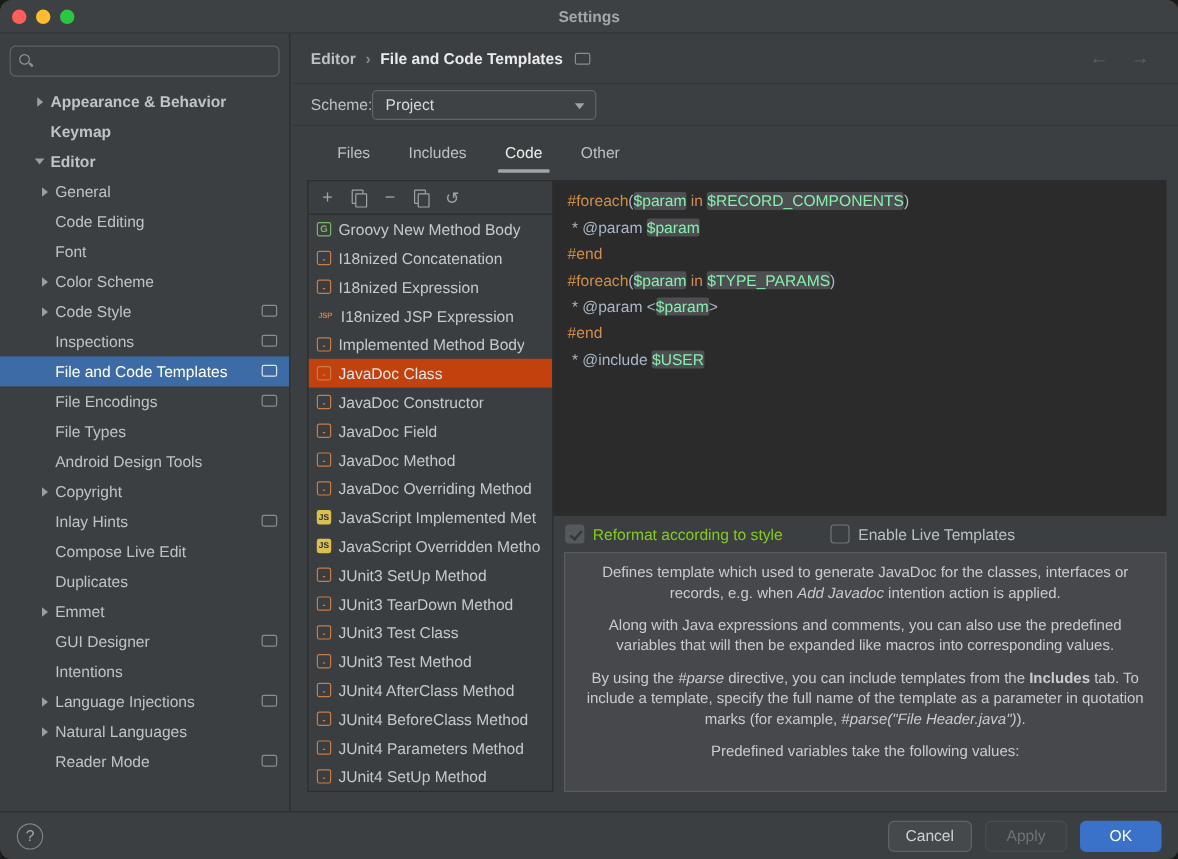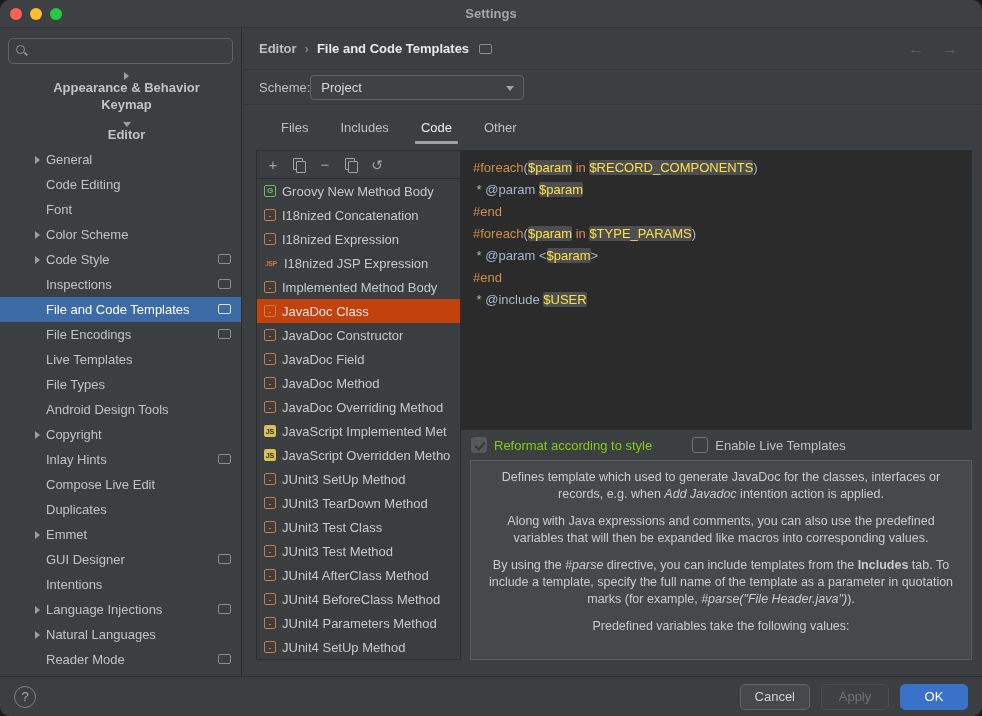--- a/index.html
+++ b/index.html
@@ -14,21 +14,21 @@
   .win-title{flex:1;text-align:center;font-weight:700;color:#a4a7aa;}
 
   
   .sidebar{position:absolute;left:0;top:28px;width:242px;bottom:40px;border-right:1px solid #2c2e30;background:#3c3f41;overflow:hidden;}
   .search-box{margin:10px 8px 8px;height:26px;border:1px solid #5f6365;border-radius:5px;display:flex;align-items:center;padding:0 7px;gap:5px;background:#3c3f41;}
   .search-box input{flex:1;background:transparent;border:none;outline:none;color:#d3d6d8;font-size:13px;}
   .mag{position:relative;width:13px;height:13px;flex:none;}
   .mag::before{content:"";position:absolute;left:0;top:0;width:7px;height:7px;border:1.6px solid #8f9294;border-radius:50%;}
   .mag::after{content:"";position:absolute;left:8px;top:8px;width:4px;height:1.6px;background:#8f9294;transform:rotate(45deg);}
   .tree-row{height:25px;display:flex;align-items:center;position:relative;cursor:default;}
-  .tree-row.lvl0{padding-left:12px;flex-direction:column;} .tree-row.lvl0 .tree-label{font-weight:700;}
+  .tree-row.lvl0{padding-left:24px;} .tree-row.lvl0 .tree-label{font-weight:700;}
   .tree-row.lvl1{padding-left:28px;}
   .chev{width:18px;display:flex;justify-content:center;align-items:center;flex:none;}
   .chev::before{content:"";display:block;}
   .chev.collapsed::before{border-left:5px solid #9b9ea1;border-top:4px solid transparent;border-bottom:4px solid transparent;}
   .chev.expanded::before{border-top:5px solid #9b9ea1;border-left:4px solid transparent;border-right:4px solid transparent;}
   .tree-label{color:#c0c3c5;white-space:nowrap;}
   .tree-row.selected{background:#3d6ba5;}
   .tree-row.selected .tree-label{color:#ffffff;}
   .screen-icon{position:absolute;right:10px;top:7px;width:13px;height:10px;border:1.5px solid #8a8d90;border-radius:2px;}
   .tree-row.selected .screen-icon{border-color:#dfe4e8;}
@@ -36,21 +36,21 @@
   
   .crumb-row{position:absolute;left:243px;right:0;top:28px;height:42px;display:flex;align-items:center;padding:0 16px;gap:8px;border-bottom:1px solid #343638;}
   .crumb{font-weight:700;color:#bdc0c2;}
   .crumb.current{color:#e8eaec;}
   .crumb-sep{color:#84878a;font-weight:700;}
   .crumb-screen{width:13px;height:10px;border:1.5px solid #8a8d90;border-radius:2px;margin-left:2px;}
   .nav-arrows{margin-left:auto;display:flex;gap:18px;font-size:16px;color:#5d6063;padding-right:8px;}
 
   
   .scheme-row{position:absolute;left:243px;right:0;top:71px;height:34px;display:flex;align-items:center;padding:0 16px;border-bottom:1px solid #343638;}
-  .dropdown{position:relative;width:214px;height:25px;border:1px solid #626567;border-radius:4px;display:flex;align-items:center;padding:0 24px 0 10px;color:#d6d9db;cursor:pointer;background:#3f4244;}
+  .dropdown{position:relative;width:187px;height:25px;border:1px solid #626567;border-radius:4px;display:flex;align-items:center;padding:0 24px 0 10px;color:#d6d9db;cursor:pointer;background:#3f4244;}
   .dd-chev{position:absolute;right:9px;top:10px;border-top:5px solid #a0a3a6;border-left:4px solid transparent;border-right:4px solid transparent;}
 
   
   .tabs-row{position:absolute;left:243px;right:0;top:106px;height:42px;display:flex;align-items:stretch;padding-left:22px;}
   .tab{padding:0 16px;display:flex;align-items:center;color:#bdc0c2;position:relative;cursor:pointer;}
   .tab.active{color:#eceeef;}
   .tab.active::after{content:"";position:absolute;left:10px;right:10px;bottom:4px;height:3px;background:#a0a3a5;border-radius:1px;}
 
   
   .panes{position:absolute;left:256px;right:10px;top:150px;bottom:56px;display:flex;}
@@ -71,21 +71,21 @@
   .icon-groovy{width:12px;height:12px;border:1.3px solid #77b767;border-radius:2px;color:#77b767;font-weight:700;font-size:8px;line-height:1;}
   .icon-jsp{color:#c77d45;font-weight:700;font-size:6.5px;letter-spacing:-0.2px;}
   .icon-js{width:12px;height:12px;background:#d9c04f;border-radius:2px;color:#2b2b2b;font-weight:700;font-size:7px;line-height:1;}
 
   
   .editor-col{flex:1;display:flex;flex-direction:column;min-width:0;}
   .code-editor{height:280px;background:#2b2b2b;border:1px solid #2b2d2f;border-left:none;padding:6px 12px;font-family:"DejaVu Sans Mono",monospace;font-size:13px;line-height:22px;overflow:hidden;flex:none;}
   .code-line{white-space:pre;}
   .tok-plain{color:#a9b7c6;}
   .tok-dir{color:#cf8e4c;}
-  .tok-var{color:#fde047;background:#4c4e52;border-radius:2px;}
+  .tok-var{color:#86efac;background:#4c4e52;border-radius:2px;}
 
   .options-row{height:30px;display:flex;align-items:center;padding:0 10px;flex:none;}
   .cb-group{display:flex;align-items:center;gap:7px;cursor:pointer;}
   .cb-group.second{margin-left:40px;}
   .checkbox{width:16px;height:16px;border-radius:3px;position:relative;flex:none;}
   .checkbox.checked.disabled{background:#56595c;border:1px solid #56595c;}
   .checkbox.checked.disabled::after{content:"";position:absolute;left:5px;top:2px;width:4px;height:8px;border-right:2px solid #33373a;border-bottom:2px solid #33373a;transform:rotate(40deg);}
   .checkbox.unchecked{background:transparent;border:1.5px solid #707477;}
   .cb-label{color:#bdc0c2;}
   .cb-label.disabled{color:#84cc16;text-align:right;}
@@ -170,24 +170,20 @@
           <span class="tree-label">File and Code Templates</span>
           <span class="screen-icon"></span>
         </div>
         <div class="tree-row lvl1">
           <span class="chev none"></span>
           <span class="tree-label">File Encodings</span>
           <span class="screen-icon"></span>
         </div>
         <div class="tree-row lvl1">
           <span class="chev none"></span>
-          <span class="tree-label">Live Templates</span>
-        </div>
-        <div class="tree-row lvl1">
-          <span class="chev none"></span>
           <span class="tree-label">File Types</span>
         </div>
         <div class="tree-row lvl1">
           <span class="chev none"></span>
           <span class="tree-label">Android Design Tools</span>
         </div>
         <div class="tree-row lvl1">
           <span class="chev collapsed"></span>
           <span class="tree-label">Copyright</span>
         </div>

